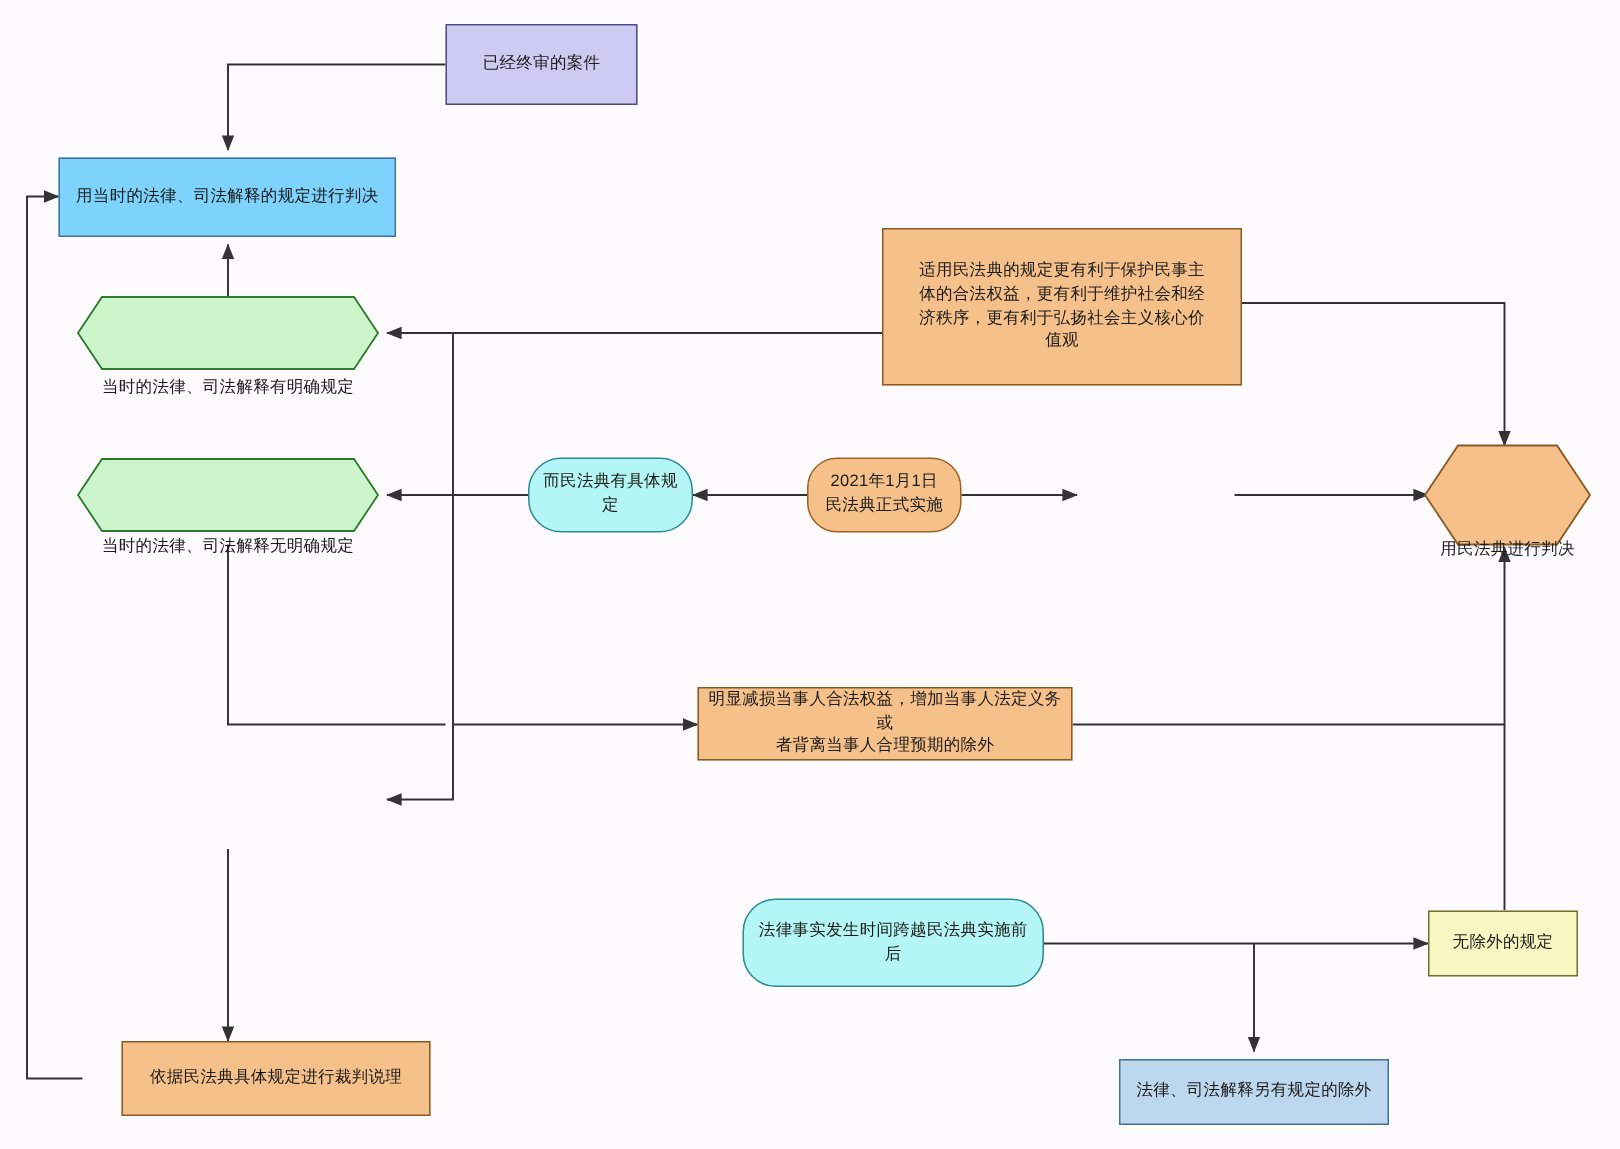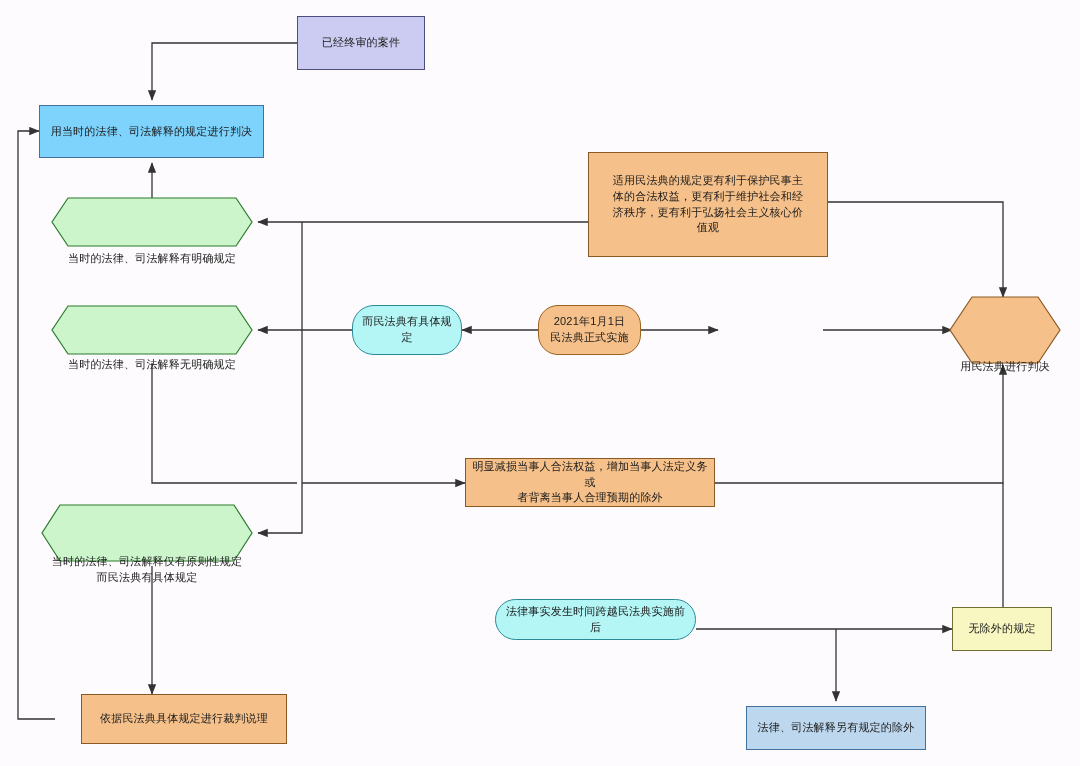--- a/index.html
+++ b/index.html
@@ -152,27 +152,20 @@
     <div class="hextext">当时的法律、司法解释有明确规定</div>
   </div>
 
   <div class="hexwrap" style="left:52px; top:306px; width:200px; height:44px;">
     <svg class="hexshape" width="200" height="48" viewBox="0 0 200 48">
       <polygon points="16,0 184,0 200,24 184,48 16,48 0,24" fill="#ccf5cc" stroke="#2d7a2d" stroke-width="1.2"></polygon>
     </svg>
     <div class="hextext">当时的法律、司法解释无明确规定</div>
   </div>
 
-  <div class="hexwrap" style="left:42px; top:505px; width:210px; height:56px;">
-    <svg class="hexshape" width="210" height="56" viewBox="0 0 210 56">
-      <polygon points="18,0 192,0 210,28 192,56 18,56 0,28" fill="#ccf5cc" stroke="#2d7a2d" stroke-width="1.2"></polygon>
-    </svg>
-    <div class="hextext">当时的法律、司法解释仅有原则性规定
-而民法典有具体规定</div>
-  </div>
 
   <div class="node rect orange" style="left:588px; top:152px; width:240px; height:105px;">
     <span class="label">适用民法典的规定更有利于保护民事主
 体的合法权益，更有利于维护社会和经
 济秩序，更有利于弘扬社会主义核心价
 值观</span>
   </div>
 
   <div class="node stadium" style="left:352px; top:305px; width:110px; height:50px;">
     <span class="label">而民法典有具体规定</span>
@@ -189,21 +182,21 @@
       <polygon points="22,0 88,0 110,33 88,66 22,66 0,33" fill="#f5c08a" stroke="#8a5a24" stroke-width="1.2"></polygon>
     </svg>
     <div class="hextext">用民法典进行判决</div>
   </div>
 
   <div class="node rect orange" style="left:465px; top:458px; width:250px; height:49px;">
     <span class="label">明显减损当事人合法权益，增加当事人法定义务或
 者背离当事人合理预期的除外</span>
   </div>
 
-  <div class="node stadium" style="left:495px; top:599px; width:201px; height:41px;">
+  <div class="node stadium" style="left:495px; top:599px; width:201px; height:59px;">
     <span class="label">法律事实发生时间跨越民法典实施前后</span>
   </div>
 
   <div class="node rect yellow" style="left:952px; top:607px; width:100px; height:44px;">
     <span class="label">无除外的规定</span>
   </div>
 
   <div class="node rect bluelt" style="left:746px; top:706px; width:180px; height:44px;">
     <span class="label">法律、司法解释另有规定的除外</span>
   </div>

